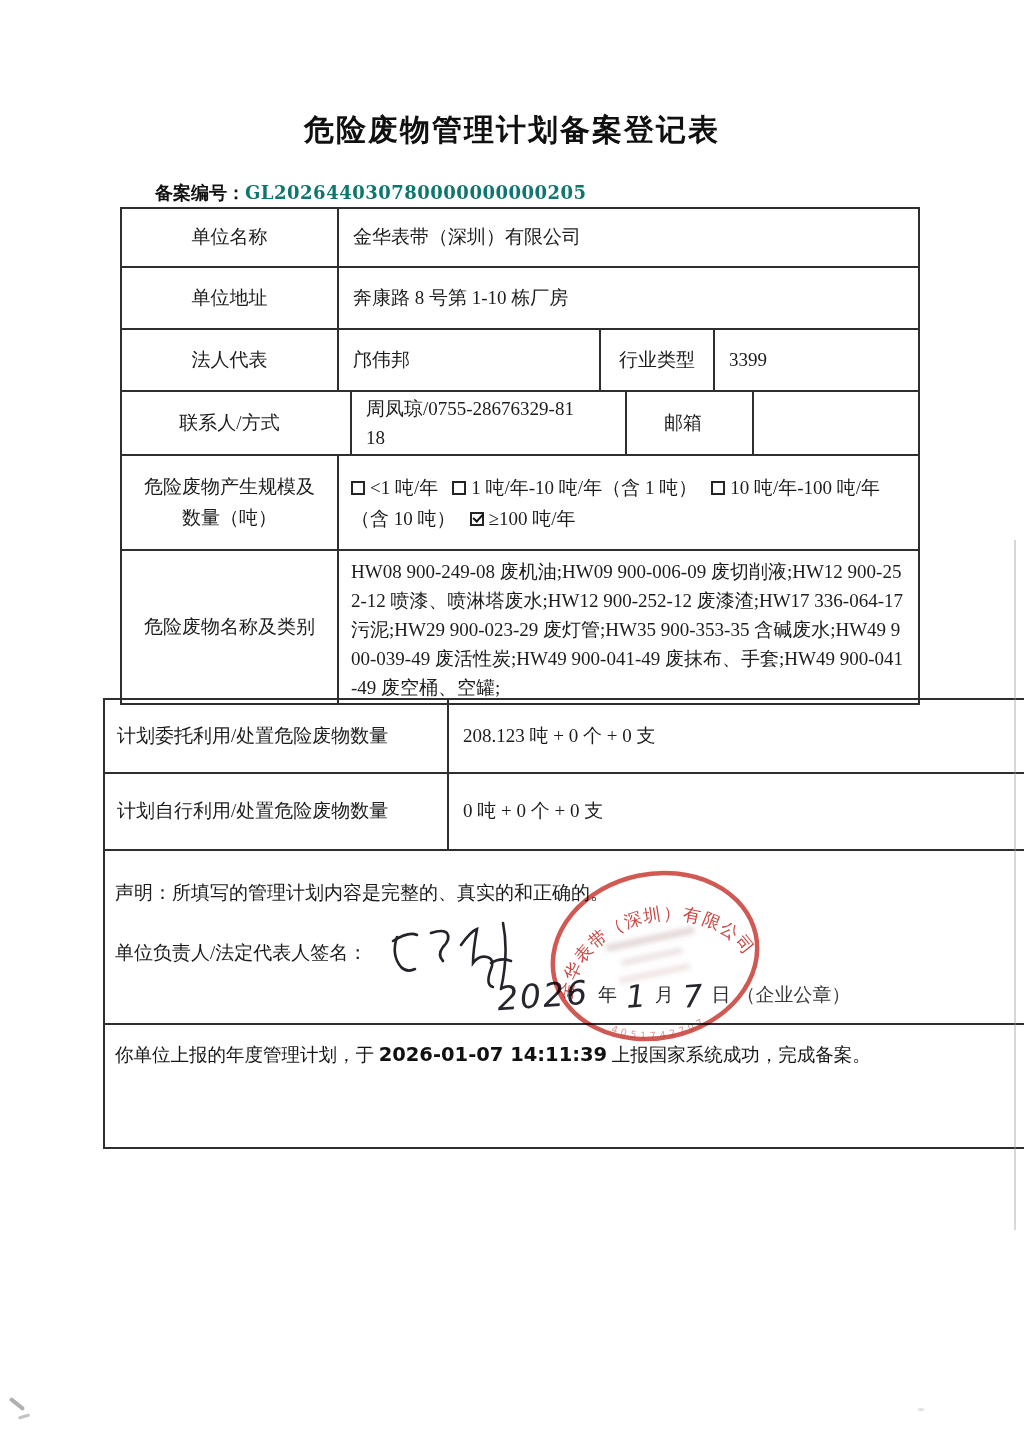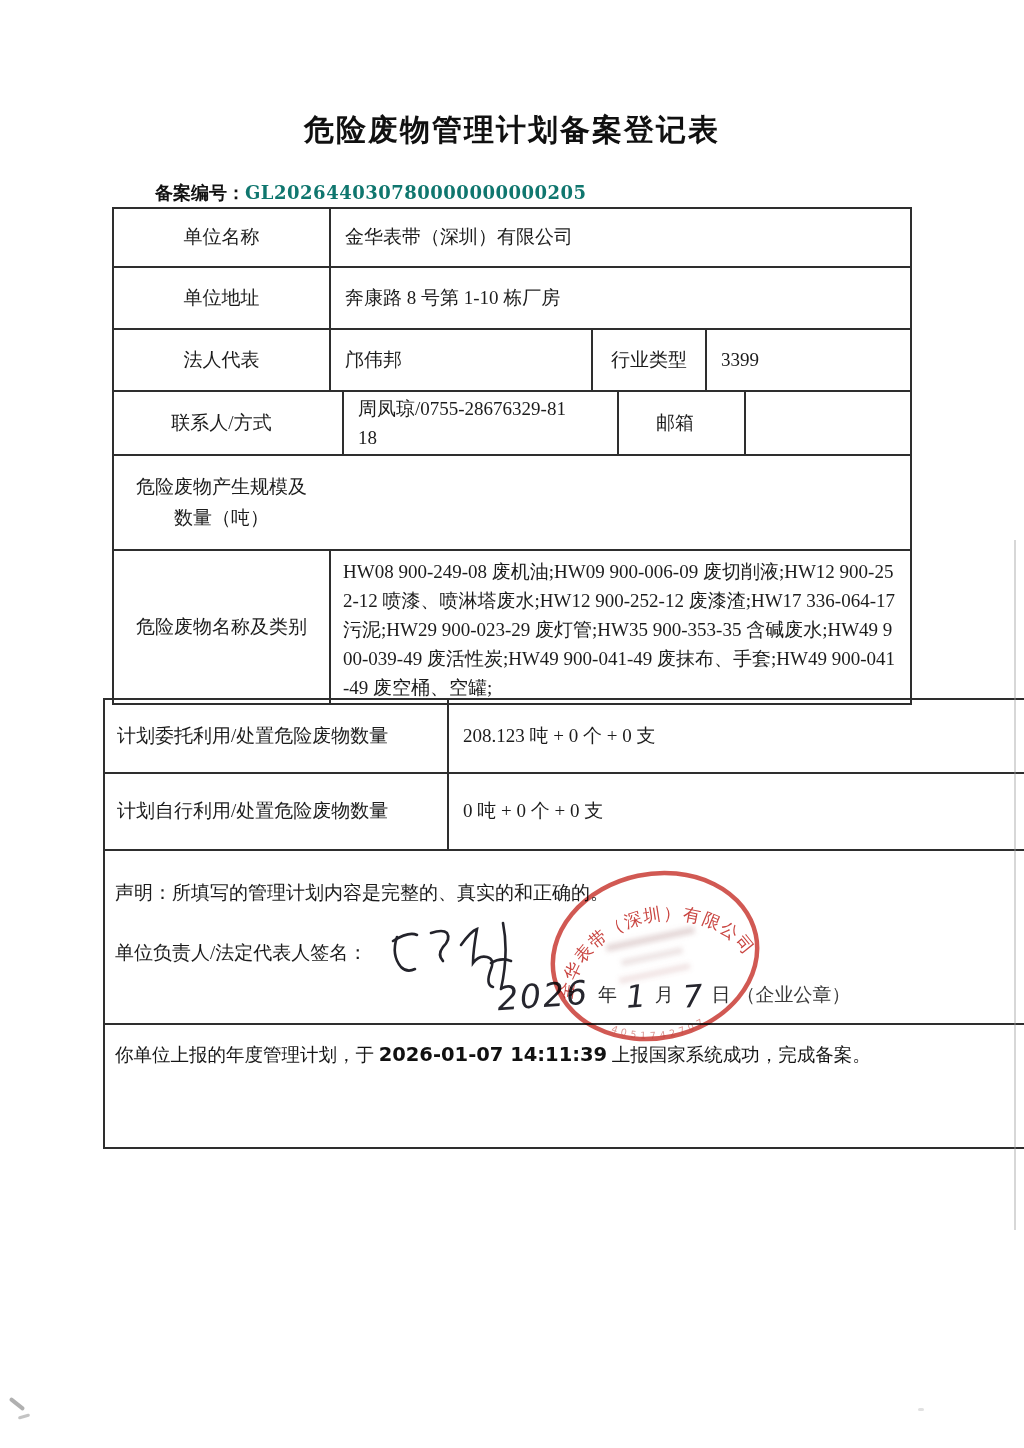--- a/index.html
+++ b/index.html
@@ -12,21 +12,21 @@
   
   .title{
     position:absolute;top:110px;left:0;width:1024px;text-align:center;
     font-size:30px;font-weight:700;letter-spacing:2px;color:#101010;
   }
   .record{position:absolute;top:181px;left:155px;font-size:18px;white-space:nowrap;}
   .record-label{font-family:"Liberation Sans","DejaVu Sans",sans-serif;font-weight:700;color:#111;}
   .record-no{font-family:"DejaVu Serif","Liberation Serif",serif;font-weight:600;letter-spacing:.5px;color:#0f766e;}
   
   .tbl{position:absolute;border:2px solid #2e2e2e;box-sizing:border-box;background:transparent;}
-  .t1{left:112px;top:207px;width:800px;}
+  .t1{left:120px;top:207px;width:800px;}
   .t2{left:103px;top:698px;width:964px;}
   .trow{display:flex;box-sizing:border-box;border-top:2px solid #2e2e2e;}
   .trow:first-child{border-top:none;}
   .tc{box-sizing:border-box;border-left:2px solid #2e2e2e;display:flex;align-items:center;
       font-size:19px;line-height:1.5;color:#1c1c1c;}
   .tc:first-child{border-left:none;}
   .lab{justify-content:center;text-align:center;}
   .val{padding-left:14px;padding-right:10px;}
   .w215{width:215px;flex:none;}
   .w262{width:262px;flex:none;}
@@ -106,20 +106,23 @@
           <span>周凤琼/0755-28676329-8118</span>
         </div>
       <div class="tc lab w114">邮箱</div>
       <div class="tc val grow"></div>
     </div>
 
     <div class="trow" style="height:95px;">
       <div class="tc lab w215 scale-lab">
           <span>危险废物产生规模及数量（吨）</span>
         </div>
+      <div class="tc grow">
+        <span class="opts"><span class="opt"><span class="cbx"></span><span>&lt;1 吨/年</span></span><span class="opt"><span class="cbx"></span><span>1 吨/年-10 吨/年（含 1 吨）</span></span><span class="opt"><span class="cbx"></span><span>10 吨/年-100 吨/年（含 10 吨）</span></span><span class="opt"><span class="cbx checked"></span><span>≥100 吨/年</span></span></span>
+      </div>
     </div>
 
     <div class="trow" style="height:154px;">
       <div class="tc lab w215">危险废物名称及类别</div>
       <div class="tc grow">
         <span class="hw-val">HW08 900-249-08 废机油;HW09 900-006-09 废切削液;HW12 900-252-12 喷漆、喷淋塔废水;HW12 900-252-12 废漆渣;HW17 336-064-17 污泥;HW29 900-023-29 废灯管;HW35 900-353-35 含碱废水;HW49 900-039-49 废活性炭;HW49 900-041-49 废抹布、手套;HW49 900-041-49 废空桶、空罐;</span>
       </div>
     </div>
 
   </div>

